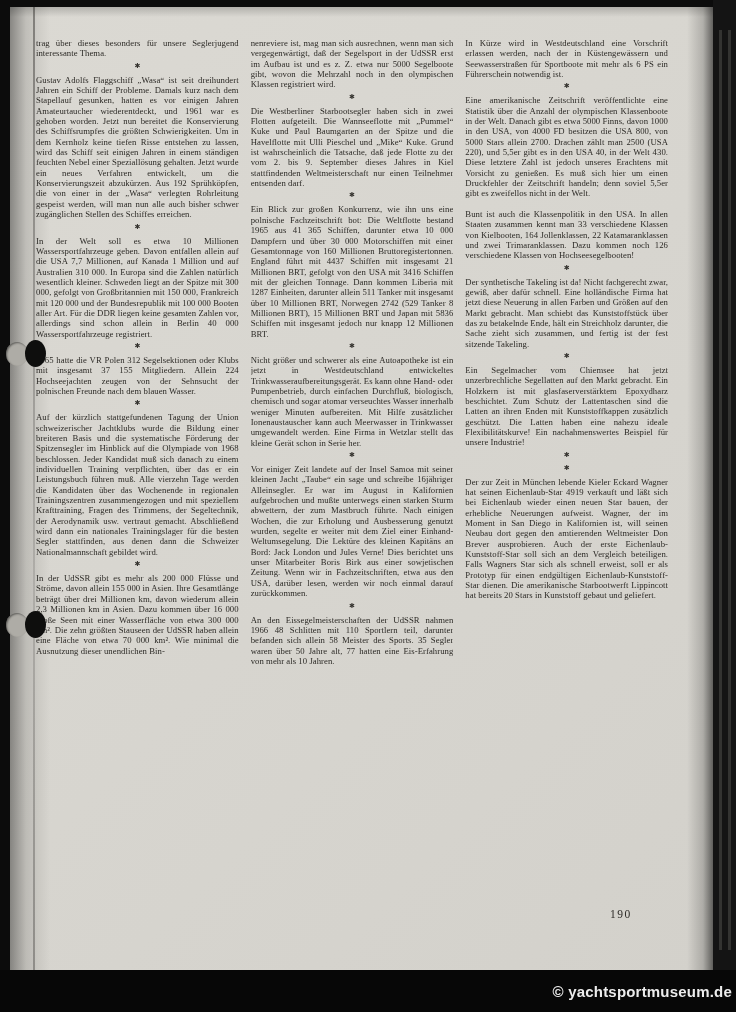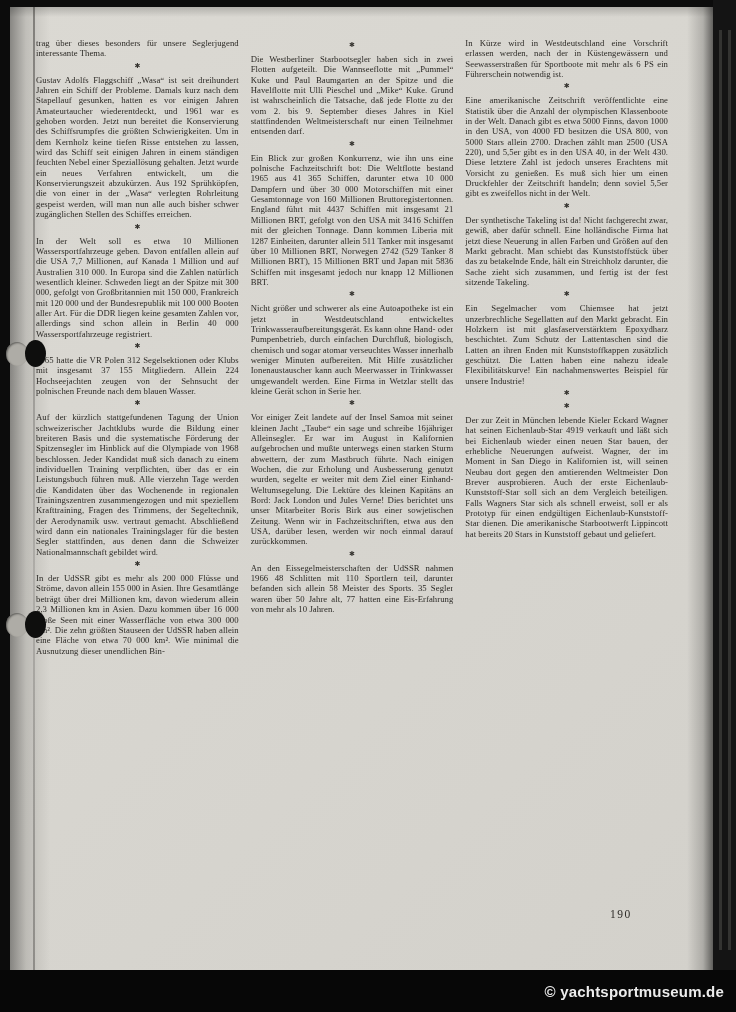--- a/index.html
+++ b/index.html
@@ -53,21 +53,21 @@
 
   
   .bottom-band {
     position: absolute; left: 0; top: 970px; width: 736px; height: 42px;
     background: #070707;
     display: flex; align-items: center; justify-content: flex-end;
   }
   .watermark {
     font-family: "Liberation Sans", "DejaVu Sans", sans-serif;
     font-weight: bold; font-size: 15px; color: #ececec;
-    padding-right: 12px; letter-spacing: .2px;
+    padding-right: 4px; letter-spacing: .2px;
   }
 
   
   .text-area {
     position: absolute; left: 26px; top: 31px;
     width: 632px; height: 912px;
     display: flex; gap: 12px;
     color: #2c2a26;
   }
   .col { width: 203px; overflow: hidden; }
@@ -105,36 +105,38 @@
         <p>In der Welt soll es etwa 10 Millionen Wassersportfahrzeuge geben. Davon entfallen allein auf die USA 7,7 Millionen, auf Kanada 1 Million und auf Australien 310 000. In Europa sind die Zahlen natürlich wesentlich kleiner. Schweden liegt an der Spitze mit 300 000, gefolgt von Großbritannien mit 150 000, Frankreich mit 120 000 und der Bundesrepublik mit 100 000 Booten aller Art. Für die DDR liegen keine gesamten Zahlen vor, allerdings sind schon allein in Berlin 40 000 Wassersportfahrzeuge registriert.</p>
         <div class="sep">✱</div>
         <p>1965 hatte die VR Polen 312 Segelsektionen oder Klubs mit insgesamt 37 155 Mitgliedern. Allein 224 Hochseejachten zeugen von der Sehnsucht der polnischen Freunde nach dem blauen Wasser.</p>
         <div class="sep">✱</div>
         <p>Auf der kürzlich stattgefundenen Tagung der Union schweizerischer Jachtklubs wurde die Bildung einer breiteren Basis und die systematische Förderung der Spitzensegler im Hinblick auf die Olympiade von 1968 beschlossen. Jeder Kandidat muß sich danach zu einem individuellen Training verpflichten, über das er ein Leistungsbuch führen muß. Alle vierzehn Tage werden die Kandidaten über das Wochenende in regionalen Trainingszentren zusammengezogen und mit speziellem Krafttraining, Fragen des Trimmens, der Segeltechnik, der Aerodynamik usw. vertraut gemacht. Abschließend wird dann ein nationales Trainingslager für die besten Segler stattfinden, aus denen dann die Schweizer Nationalmannschaft gebildet wird.</p>
         <div class="sep">✱</div>
         <p>In der UdSSR gibt es mehr als 200 000 Flüsse und Ströme, davon allein 155 000 in Asien. Ihre Gesamtlänge beträgt über drei Millionen km, davon wiederum allein 2,3 Millionen km in Asien. Dazu kommen über 16 000 große Seen mit einer Wasserfläche von etwa 300 000 km². Die zehn größten Stauseen der UdSSR haben allein eine Fläche von etwa 70 000 km². Wie minimal die Ausnutzung dieser unendlichen Bin-</p>
       </div>
 
       <div class="col">
+        <p>nenreviere ist, mag man sich ausrechnen, wenn man sich vergegenwärtigt, daß der Segelsport in der UdSSR erst im Aufbau ist und es z. Z. etwa nur 5000 Segelboote gibt, wovon die Mehrzahl noch in den olympischen Klassen registriert wird.</p>
         <div class="sep">✱</div>
         <p>Die Westberliner Starbootsegler haben sich in zwei Flotten aufgeteilt. Die Wannseeflotte mit „Pummel“ Kuke und Paul Baumgarten an der Spitze und die Havelflotte mit Ulli Pieschel und „Mike“ Kuke. Grund ist wahrscheinlich die Tatsache, daß jede Flotte zu der vom 2. bis 9. September dieses Jahres in Kiel stattfindenden Weltmeisterschaft nur einen Teilnehmer entsenden darf.</p>
         <div class="sep">✱</div>
         <p>Ein Blick zur großen Konkurrenz, wie ihn uns eine polnische Fachzeitschrift bot: Die Weltflotte bestand 1965 aus 41 365 Schiffen, darunter etwa 10 000 Dampfern und über 30 000 Motorschiffen mit einer Gesamtonnage von 160 Millionen Bruttoregistertonnen. England führt mit 4437 Schiffen mit insgesamt 21 Millionen BRT, gefolgt von den USA mit 3416 Schiffen mit der gleichen Tonnage. Dann kommen Liberia mit 1287 Einheiten, darunter allein 511 Tanker mit insgesamt über 10 Millionen BRT, Norwegen 2742 (529 Tanker 8 Millionen BRT), 15 Millionen BRT und Japan mit 5836 Schiffen mit insgesamt jedoch nur knapp 12 Millionen BRT.</p>
         <div class="sep">✱</div>
         <p>Nicht größer und schwerer als eine Autoapotheke ist ein jetzt in Westdeutschland entwickeltes Trinkwasseraufbereitungsgerät. Es kann ohne Hand- oder Pumpenbetrieb, durch einfachen Durchfluß, biologisch, chemisch und sogar atomar verseuchtes Wasser innerhalb weniger Minuten aufbereiten. Mit Hilfe zusätzlicher Ionenaustauscher kann auch Meerwasser in Trinkwasser umgewandelt werden. Eine Firma in Wetzlar stellt das kleine Gerät schon in Serie her.</p>
         <div class="sep">✱</div>
         <p>Vor einiger Zeit landete auf der Insel Samoa mit seiner kleinen Jacht „Taube“ ein sage und schreibe 16jähriger Alleinsegler. Er war im August in Kalifornien aufgebrochen und mußte unterwegs einen starken Sturm abwettern, der zum Mastbruch führte. Nach einigen Wochen, die zur Erholung und Ausbesserung genutzt wurden, segelte er weiter mit dem Ziel einer Einhand-Weltumsegelung. Die Lektüre des kleinen Kapitäns an Bord: Jack London und Jules Verne! Dies berichtet uns unser Mitarbeiter Boris Birk aus einer sowjetischen Zeitung. Wenn wir in Fachzeitschriften, etwa aus den USA, darüber lesen, werden wir noch einmal darauf zurückkommen.</p>
         <div class="sep">✱</div>
         <p>An den Eissegelmeisterschaften der UdSSR nahmen 1966 48 Schlitten mit 110 Sportlern teil, darunter befanden sich allein 58 Meister des Sports. 35 Segler waren über 50 Jahre alt, 77 hatten eine Eis-Erfahrung von mehr als 10 Jahren.</p>
       </div>
 
       <div class="col">
         <p>In Kürze wird in Westdeutschland eine Vorschrift erlassen werden, nach der in Küstengewässern und Seewasserstraßen für Sportboote mit mehr als 6 PS ein Führerschein notwendig ist.</p>
         <div class="sep">✱</div>
         <p>Eine amerikanische Zeitschrift veröffentlichte eine Statistik über die Anzahl der olympischen Klassenboote in der Welt. Danach gibt es etwa 5000 Finns, davon 1000 in den USA, von 4000 FD besitzen die USA 800, von 5000 Stars allein 2700. Drachen zählt man 2500 (USA 220), und 5,5er gibt es in den USA 40, in der Welt 430. Diese letztere Zahl ist jedoch unseres Erachtens mit Vorsicht zu genießen. Es muß sich hier um einen Druckfehler der Zeitschrift handeln; denn soviel 5,5er gibt es zweifellos nicht in der Welt.</p>
+        <p class="gap">Bunt ist auch die Klassenpolitik in den USA. In allen Staaten zusammen kennt man 33 verschiedene Klassen von Kielbooten, 164 Jollenklassen, 22 Katamaranklassen und zwei Trimaranklassen. Dazu kommen noch 126 verschiedene Klassen von Hochseesegelbooten!</p>
         <div class="sep">✱</div>
         <p>Der synthetische Takeling ist da! Nicht fachgerecht zwar, gewiß, aber dafür schnell. Eine holländische Firma hat jetzt diese Neuerung in allen Farben und Größen auf den Markt gebracht. Man schiebt das Kunststoffstück über das zu betakelnde Ende, hält ein Streichholz darunter, die Sache zieht sich zusammen, und fertig ist der fest sitzende Takeling.</p>
         <div class="sep">✱</div>
         <p>Ein Segelmacher vom Chiemsee hat jetzt unzerbrechliche Segellatten auf den Markt gebracht. Ein Holzkern ist mit glasfaserverstärktem Epoxydharz beschichtet. Zum Schutz der Lattentaschen sind die Latten an ihren Enden mit Kunststoffkappen zusätzlich geschützt. Die Latten haben eine nahezu ideale Flexibilitätskurve! Ein nachahmenswertes Beispiel für unsere Industrie!</p>
         <div class="sep">✱</div>
         <div class="sep">✱</div>
         <p>Der zur Zeit in München lebende Kieler Eckard Wagner hat seinen Eichenlaub-Star 4919 verkauft und läßt sich bei Eichenlaub wieder einen neuen Star bauen, der erhebliche Neuerungen aufweist. Wagner, der im Moment in San Diego in Kalifornien ist, will seinen Neubau dort gegen den amtierenden Weltmeister Don Brever ausprobieren. Auch der erste Eichenlaub-Kunststoff-Star soll sich an dem Vergleich beteiligen. Falls Wagners Star sich als schnell erweist, soll er als Prototyp für einen endgültigen Eichenlaub-Kunststoff-Star dienen. Die amerikanische Starbootwerft Lippincott hat bereits 20 Stars in Kunststoff gebaut und geliefert.</p>
       </div>
 
     </div>

